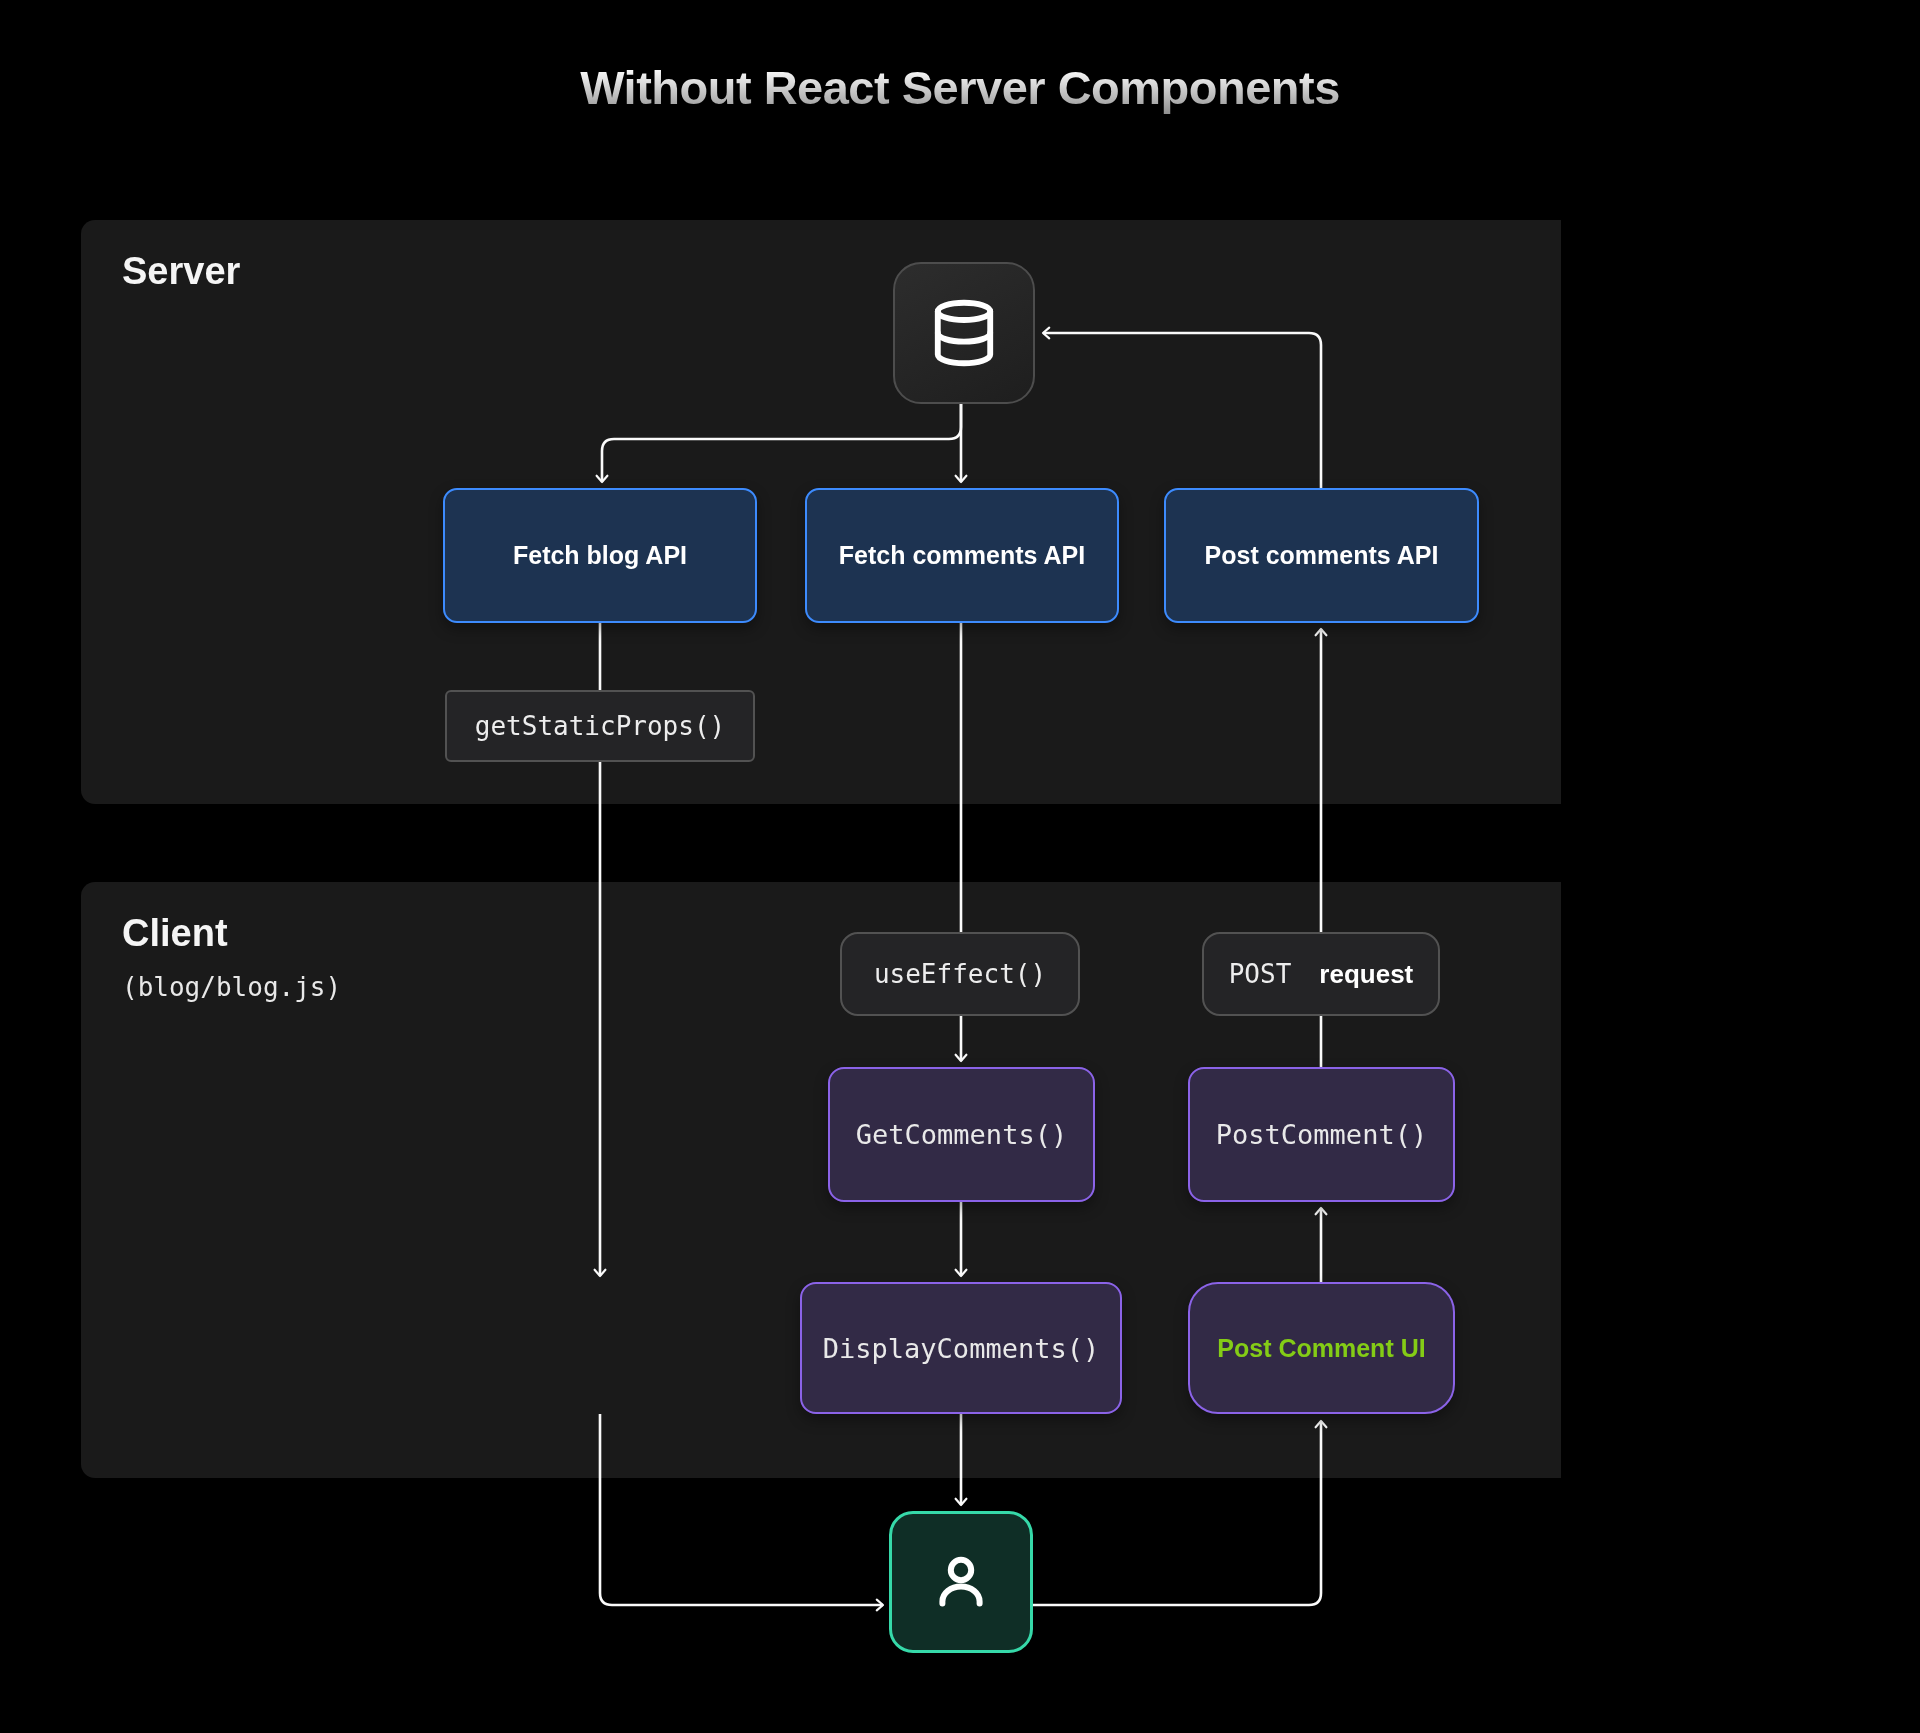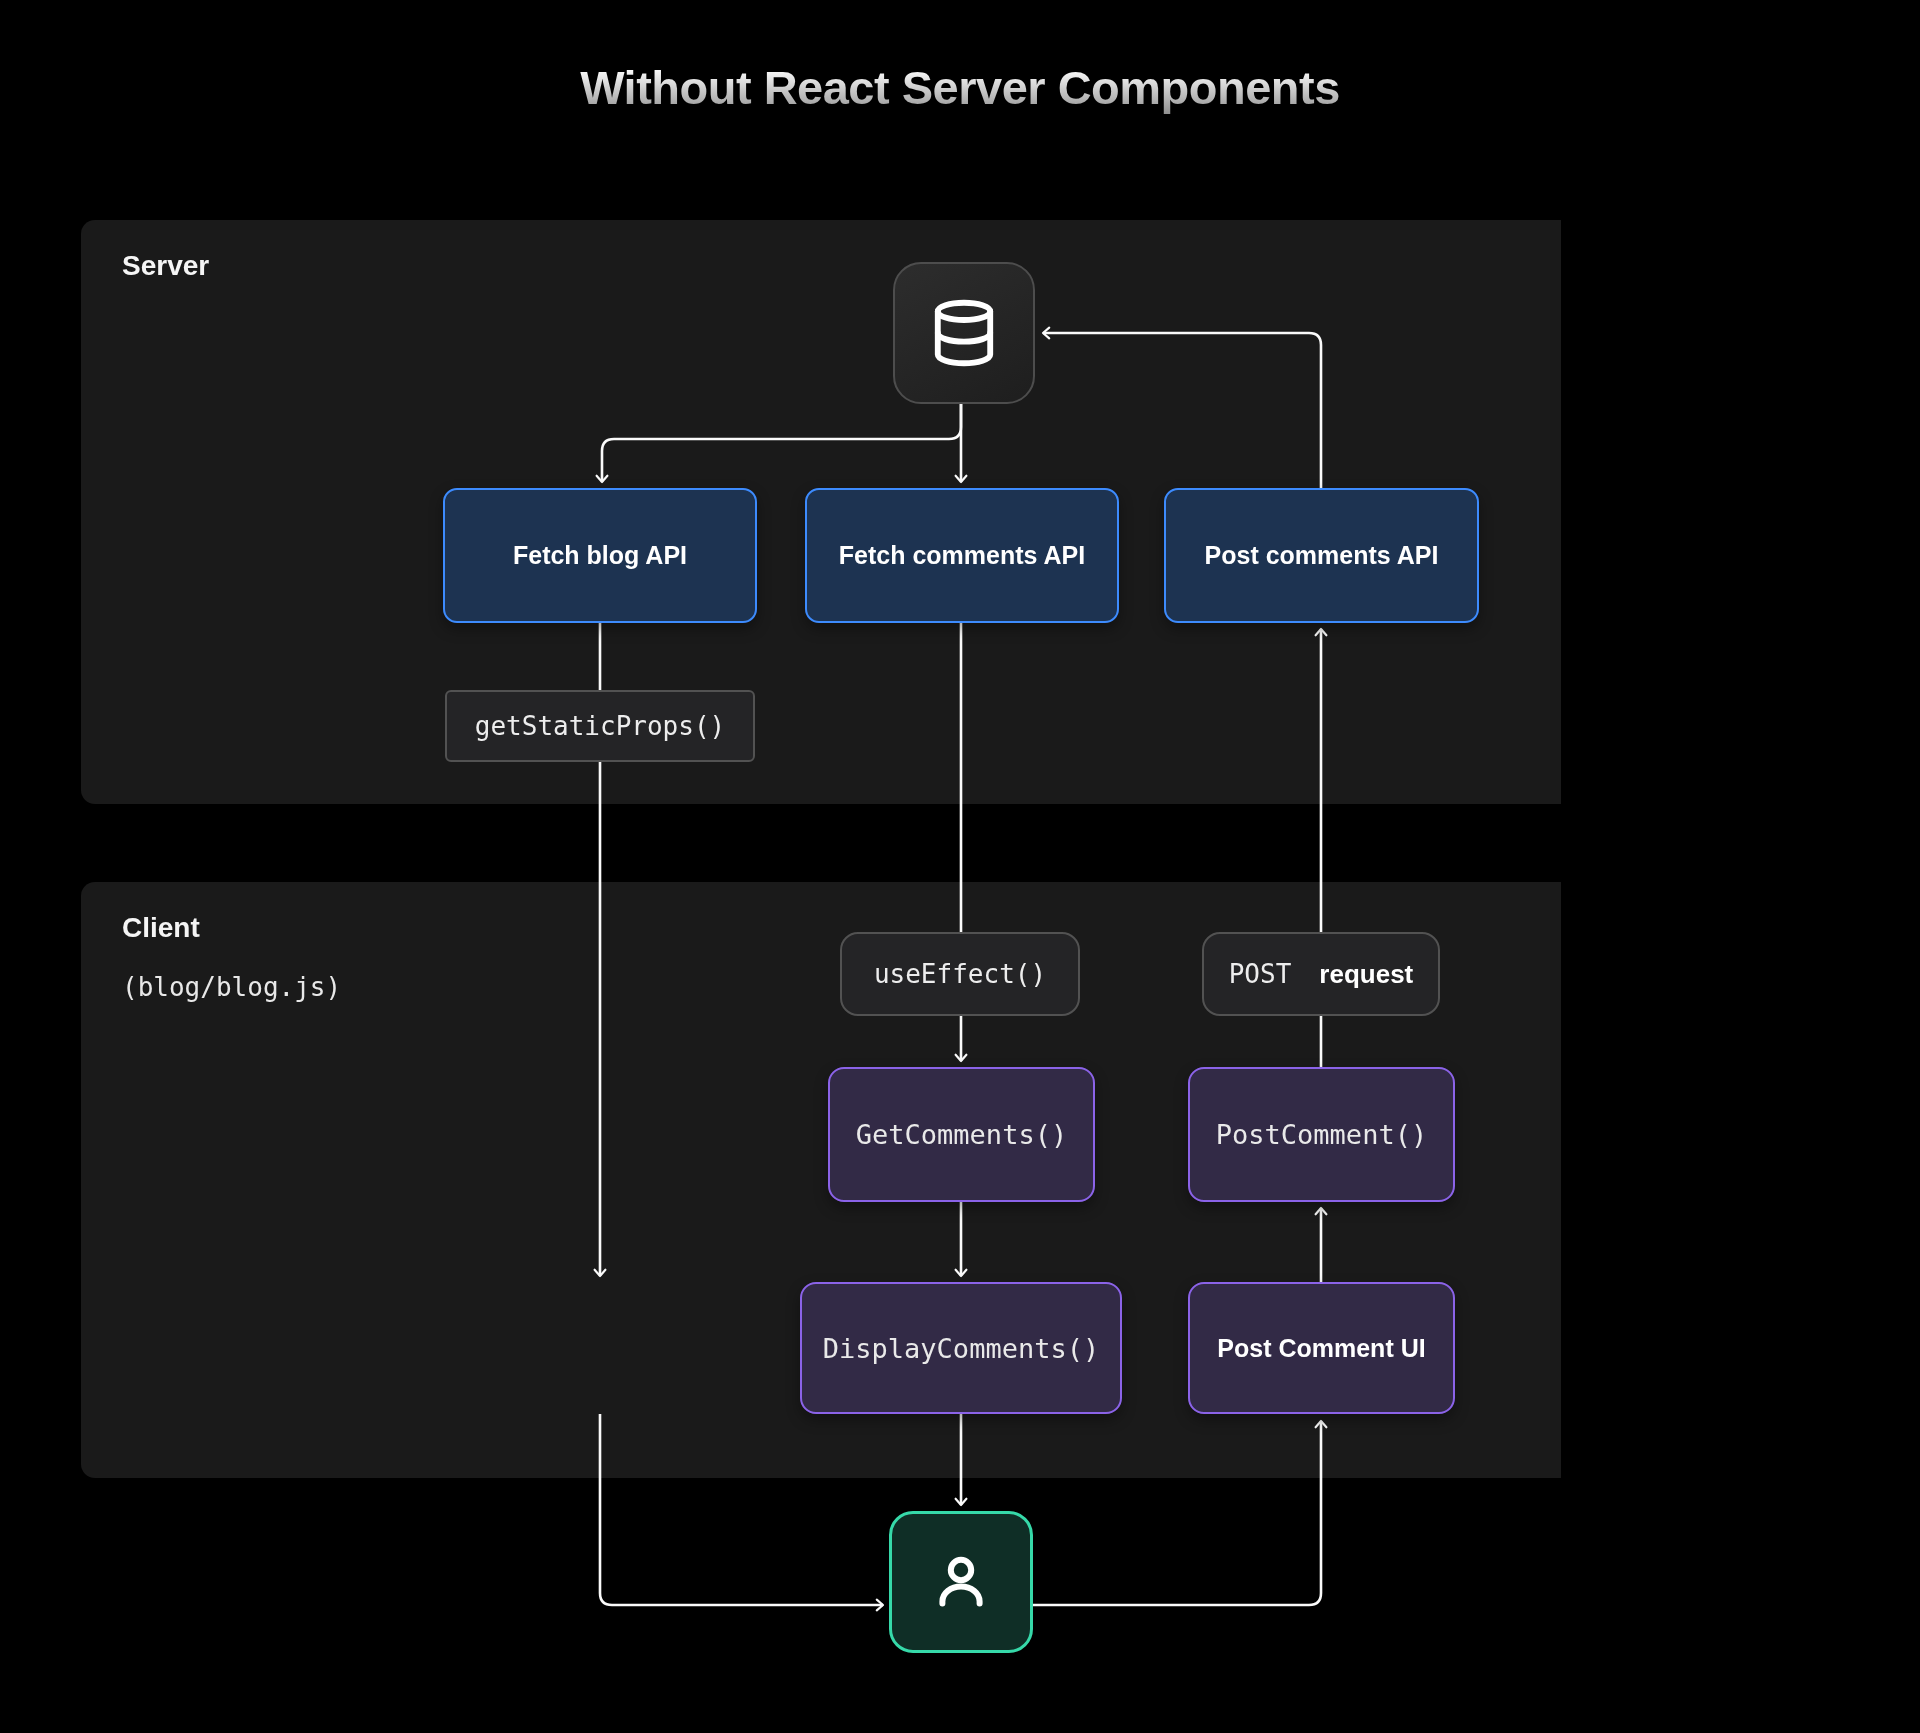--- a/index.html
+++ b/index.html
@@ -12,42 +12,42 @@
     font-size:47px;font-weight:700;letter-spacing:-0.5px;
     background:linear-gradient(180deg,#ffffff 15%,#8d8d8d 100%);
     -webkit-background-clip:text;background-clip:text;color:transparent;
   }
   .panel{
     position:absolute;left:81px;width:1757px;background:#1a1a1a;border-radius:14px;
   }
   .panel.server{top:220px;height:584px;}
   .panel.client{top:882px;height:596px;}
   .panel-label{
-    position:absolute;left:122px;color:#f5f5f5;font-size:28px;font-weight:700;
+    position:absolute;left:122px;color:#f5f5f5;font-size:38px;font-weight:700;
   }
   .panel-sublabel{
     position:absolute;left:122px;color:#e8e8e8;font-size:26px;
     font-family:"DejaVu Sans Mono",monospace;
   }
   svg.wires{position:absolute;left:0;top:0;z-index:2;}
   .node{
     position:absolute;z-index:3;display:flex;align-items:center;justify-content:center;
     box-sizing:border-box;color:#fff;
   }
   .api-box{
     height:135px;border:2.5px solid #3d8bfd;background:#1d3351;border-radius:14px;
     font-size:25px;font-weight:700;box-shadow:0 6px 14px rgba(0,0,0,.35);
   }
   .purple-box{
     height:135px;border:2.5px solid #8b63e8;background:#322a46;border-radius:16px;
     font-family:"DejaVu Sans Mono",monospace;font-size:27px;color:#e9e9e9;
     box-shadow:0 6px 14px rgba(0,0,0,.35);
   }
   .purple-box.bold-label{
-    font-family:"Liberation Sans",sans-serif;font-weight:700;font-size:25px;color:#ffffff;
+    font-family:"Liberation Sans",sans-serif;font-weight:700;font-size:25px;color:#84cc16;border-radius:30px;
   }
   .pill{
     height:84px;border:2px solid #525252;background:#242426;border-radius:18px;
     font-family:"DejaVu Sans Mono",monospace;font-size:26px;color:#ededed;
   }
   .icon-box{
     border-radius:28px;border:2.5px solid #4d4d4d;
     background:linear-gradient(150deg,#2d2d2d,#1e1e1e);
   }
   .icon-box.user{

